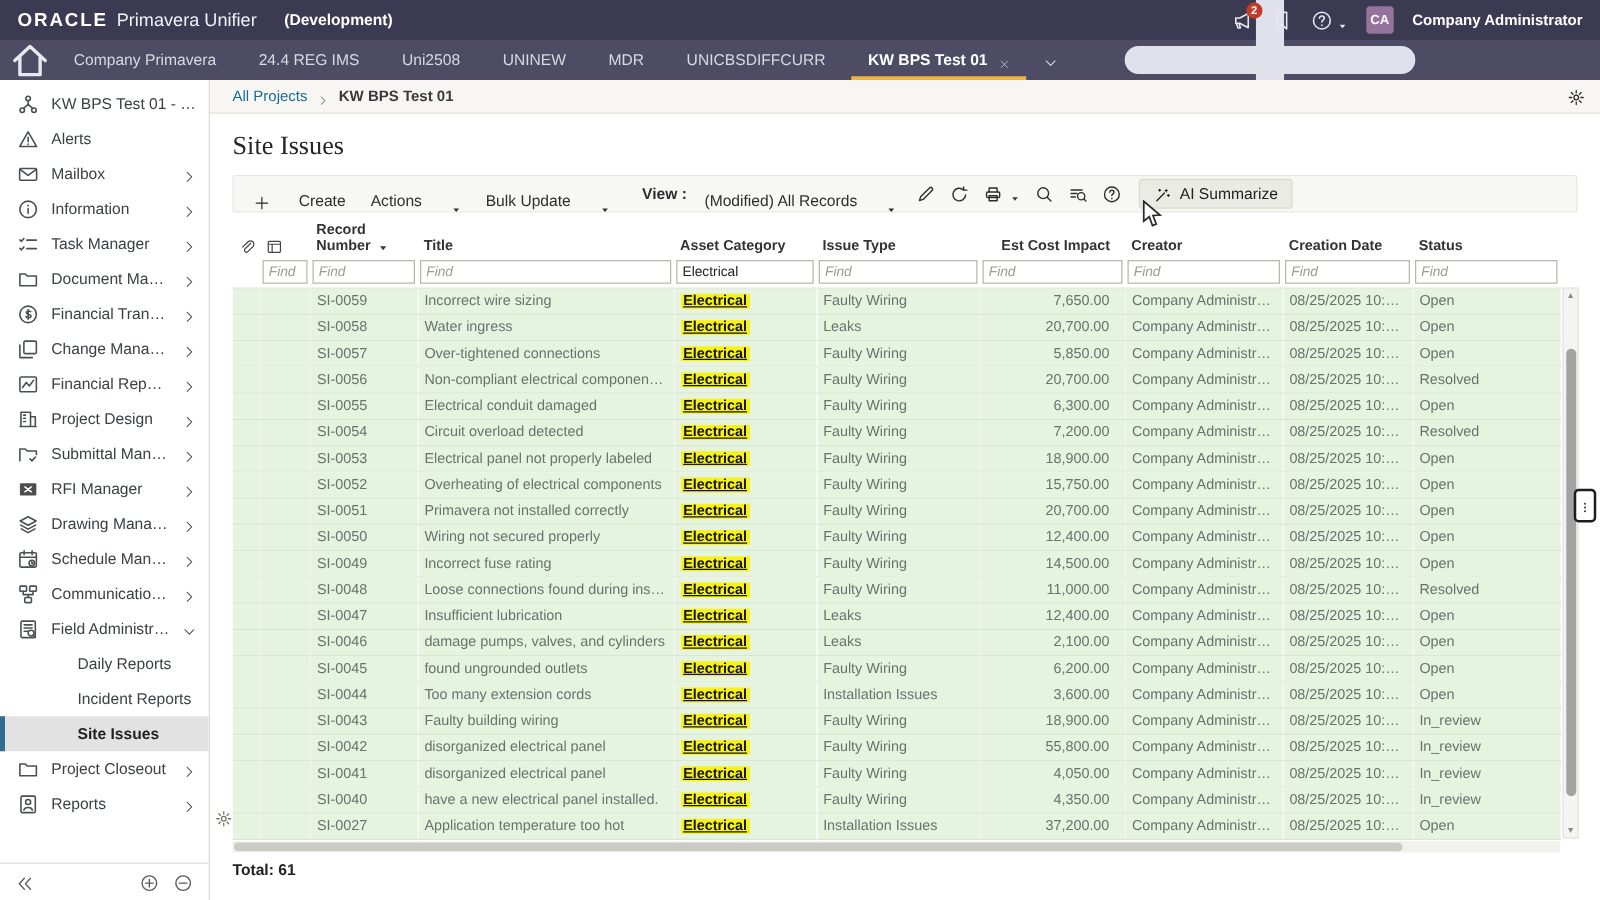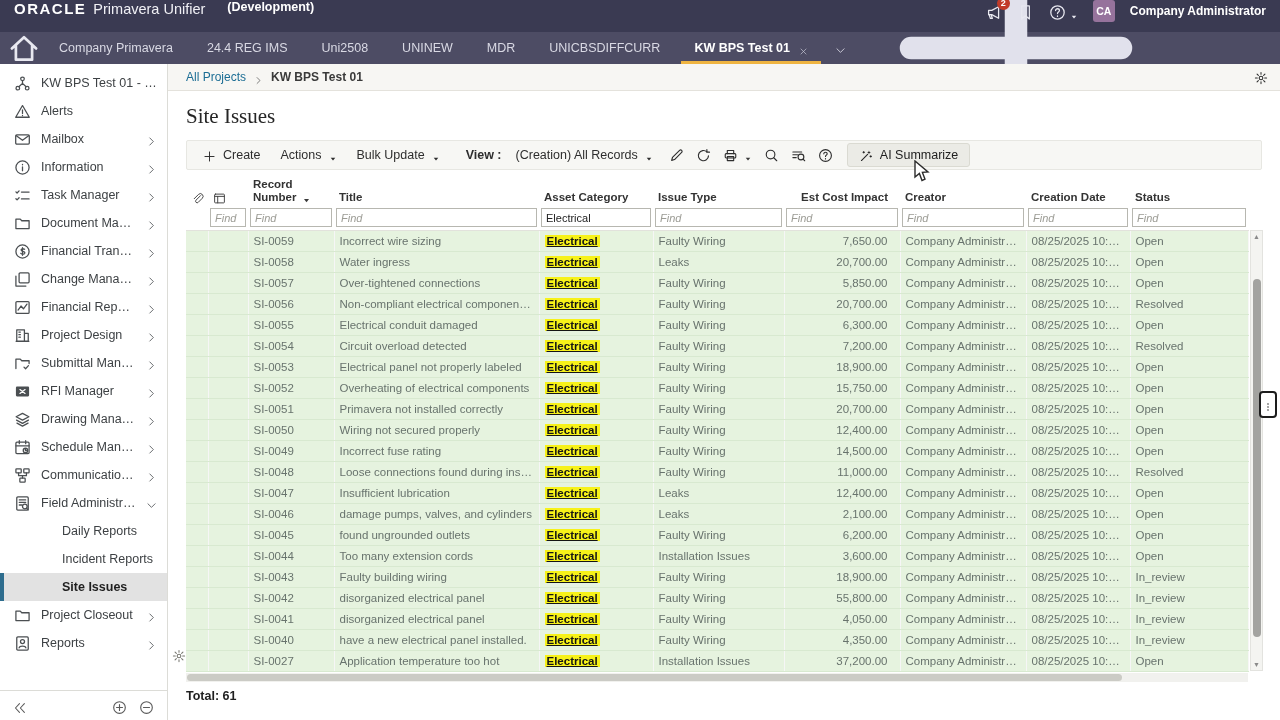--- a/index.html
+++ b/index.html
@@ -7,21 +7,21 @@
     --topbar:#3a3a52; --tabbar:#4d4c64; --gold:#efb441; --link:#1b6d94;
     --rowbg:#e6f3df; --rowline:#d8e9d0; --hl:#f7f219; --badge:#c13b2a; --avatar:#96739c;
   }
   *{box-sizing:border-box}
   html,body{margin:0;padding:0}
   body{width:1280px;height:720px;overflow:hidden;font-family:"Liberation Sans","DejaVu Sans",sans-serif;background:#fff;position:relative}
   .ic{display:inline-block;vertical-align:middle}
   .ic g{fill:none;stroke:currentColor;stroke-width:1.2;stroke-linecap:round;stroke-linejoin:round}
 
   
-  .topbar{height:32px;background:var(--topbar);color:#fff;display:flex;align-items:flex-start;padding:0 14px;gap:8px}
+  .topbar{height:32px;background:var(--topbar);color:#fff;display:flex;align-items:center;padding:16px 14px;gap:8px}
   .brand{display:flex;align-items:baseline;gap:7px;white-space:nowrap}
   .brand .oracle{font-weight:bold;font-size:15px;letter-spacing:1.5px}
   .brand .product{font-size:14.5px;font-weight:300;color:#f0f0f5}
   .env{font-size:12.5px;margin-left:14px;color:#fff;font-weight:600}
   .top-right{margin-left:auto;display:flex;align-items:center;gap:15px}
   .top-ic{position:relative;color:#e8e8f0;width:17px;height:17px;cursor:pointer}
   .top-ic .ic{width:17px;height:17px}
   .badge{position:absolute;top:-6px;right:-8px;background:var(--badge);color:#fff;border-radius:50%;
          font-size:9px;min-width:13px;height:13px;line-height:13px;text-align:center;font-weight:bold}
   .help-wrap{display:flex;align-items:center;gap:4px;color:#e8e8f0;cursor:pointer}
@@ -65,21 +65,21 @@
              padding:0 12px 0 18px;font-size:12px;gap:8px}
   .crumb-link{color:var(--link);cursor:pointer}
   .crumb-sep{width:9px;height:9px;color:#444}
   .crumb-cur{color:#3a3a3a;font-weight:600}
   .crumb-gear{margin-left:auto;width:14px;height:14px;color:#2c2c2c;cursor:pointer}
 
   .page-title{font-family:"Liberation Serif","DejaVu Serif",serif;font-size:21px;color:#262626;margin:13px 0 0 18px}
 
   .toolbar{margin:11px 18px 0 18px;height:30px;background:#f7f7f4;border:1px solid #e7e7e2;border-radius:2px;
            display:flex;align-items:center;padding:0 6px;font-size:12.5px;color:#2e2e2e}
-  .tb-btn{display:flex;align-items:center;gap:7px;padding:0 10px;height:26px;cursor:pointer;border-radius:2px}
+  .tb-btn{display:flex;align-items:flex-end;gap:23px;padding:0 10px;height:26px;cursor:pointer;border-radius:2px}
   .tb-btn .ic{width:13px;height:13px;color:#2e2e2e}
   .tb-btn .caret{width:8px;height:8px;color:#3a3a3a}
   .view-label{font-weight:700;margin-left:12px;padding:0 4px}
   .icon-btn{width:27px;height:26px;display:flex;align-items:center;justify-content:center;cursor:pointer;color:#2e2e2e}
   .icon-btn .ic{width:15px;height:15px}
   .icon-btn.small-gap{margin-left:6px}
   .ai-btn{display:flex;align-items:center;gap:7px;height:24px;padding:0 11px;margin-left:8px;background:#ebebe6;
           border:1px solid #dadad2;border-radius:3px;cursor:pointer;font-size:12.5px;color:#222}
   .ai-btn .ic{width:14px;height:14px;color:#222}
 
@@ -533,21 +533,21 @@
       <span class="tb-btn">
         <span>Bulk Update</span>
         <span class="caret"><svg class="ic" viewBox="0 0 16 16" style="width:100%;height:100%">
               <g fill="none" stroke="currentColor" stroke-width="1.2" stroke-linecap="round" stroke-linejoin="round">
                 <path d="M3.5 5.5h9L8 11Z" fill="currentColor" stroke="none"></path>
               </g>
             </svg></span>
       </span>
       <span class="view-label">View :</span>
       <span class="tb-btn">
-        <span>(Creation) All Records</span>
+        <span>(Modified) All Records</span>
         <span class="caret"><svg class="ic" viewBox="0 0 16 16" style="width:100%;height:100%">
               <g fill="none" stroke="currentColor" stroke-width="1.2" stroke-linecap="round" stroke-linejoin="round">
                 <path d="M3.5 5.5h9L8 11Z" fill="currentColor" stroke="none"></path>
               </g>
             </svg></span>
       </span>
       <span class="icon-btn">
           <span class="ic"><svg class="ic" viewBox="0 0 16 16" style="width:100%;height:100%">
               <g fill="none" stroke="currentColor" stroke-width="1.2" stroke-linecap="round" stroke-linejoin="round">
                 <path d="m2.8 13.2.9-3.1 7.6-7.6a1.5 1.5 0 0 1 2.2 2.2L5.9 12.3Z"></path>

